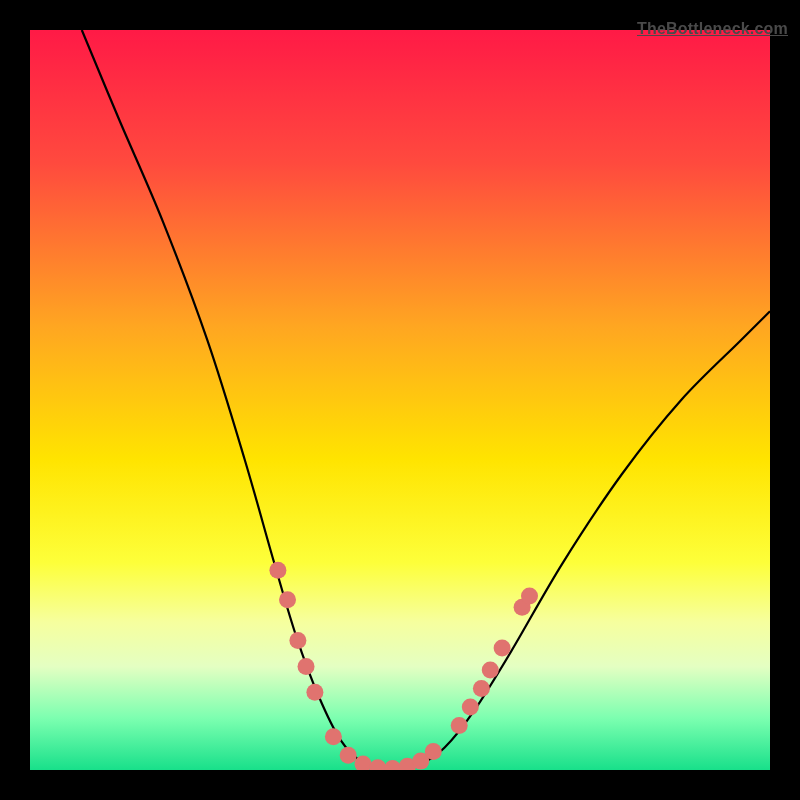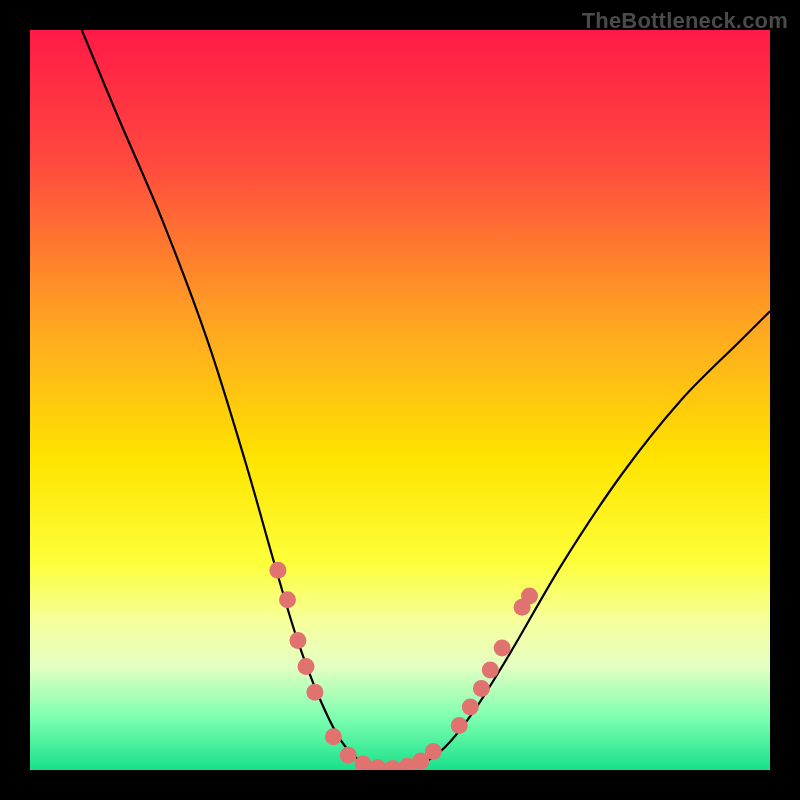--- a/index.html
+++ b/index.html
@@ -12,28 +12,29 @@
   }
   .plot-area {
     position: absolute;
     left: 30px;
     top: 30px;
     width: 740px;
     height: 740px;
   }
   .watermark {
     position: absolute;
-    top: 8px;
+    top: 20px;
     right: 12px;
     font-family: Arial, Helvetica, sans-serif;
-    font-size: 22px;
+    font-size: 16px;
     font-weight: 600;
     color: #4a4a4a;
     letter-spacing: 0.2px;
     z-index: 5;
+    text-decoration: underline;
   }
   svg { display: block; }
 </style>
 </head>
 <body>
 
 <div class="chart-container">
   <div class="watermark">TheBottleneck.com</div>
   <div class="plot-area">
     <svg id="chart-svg" width="740" height="740" viewBox="0 0 740 740" preserveAspectRatio="none">

